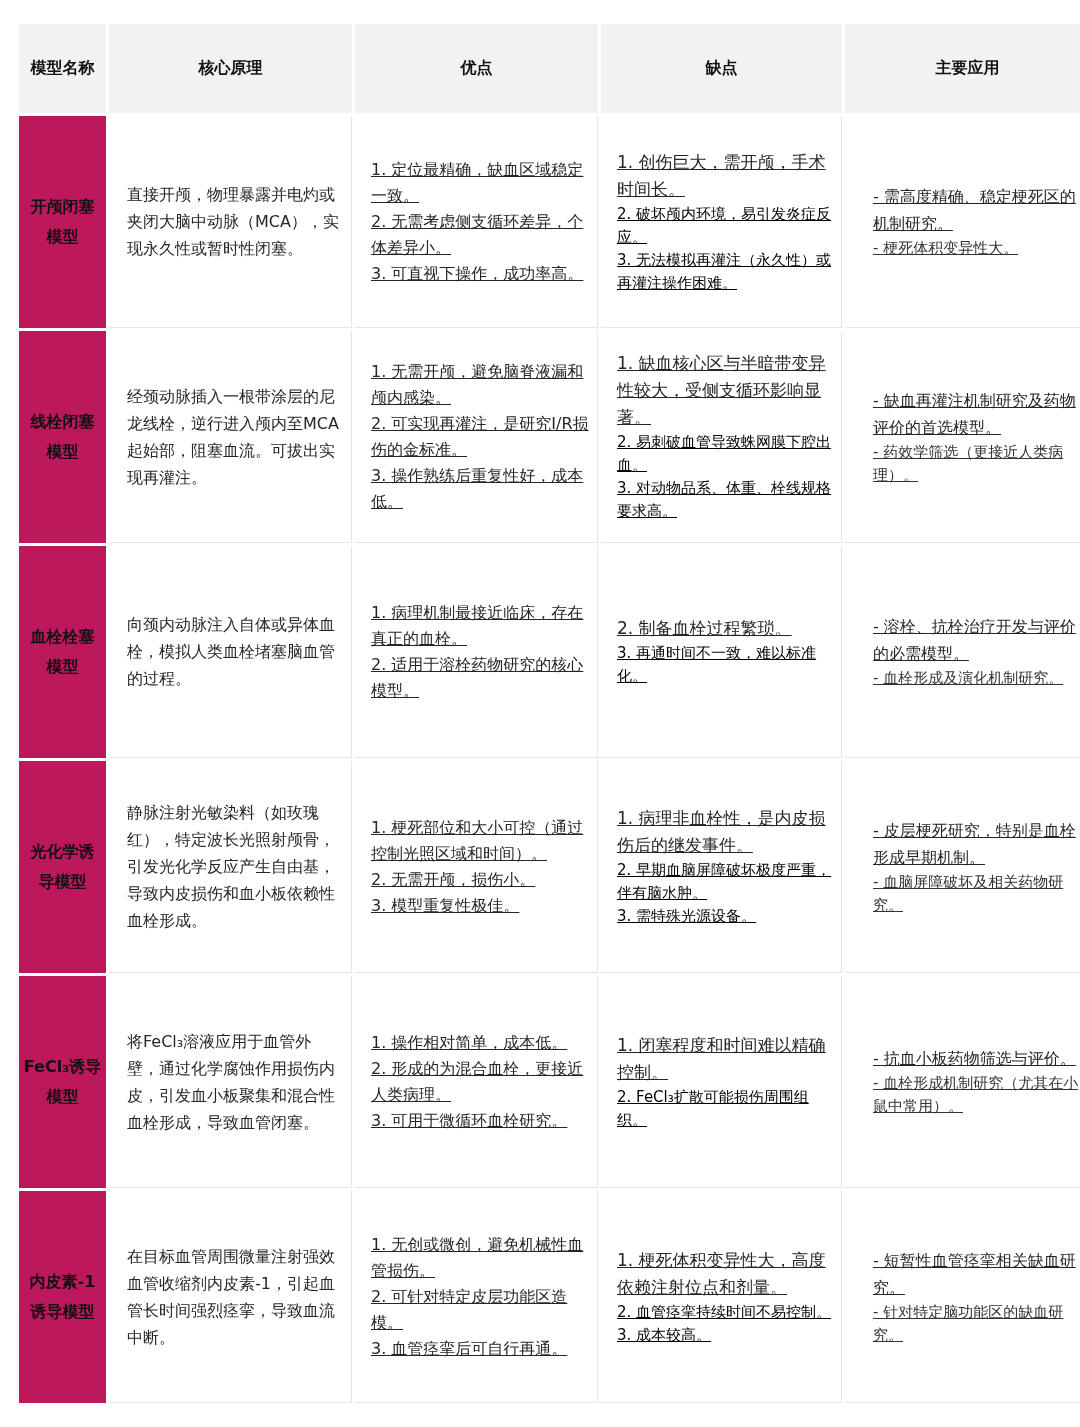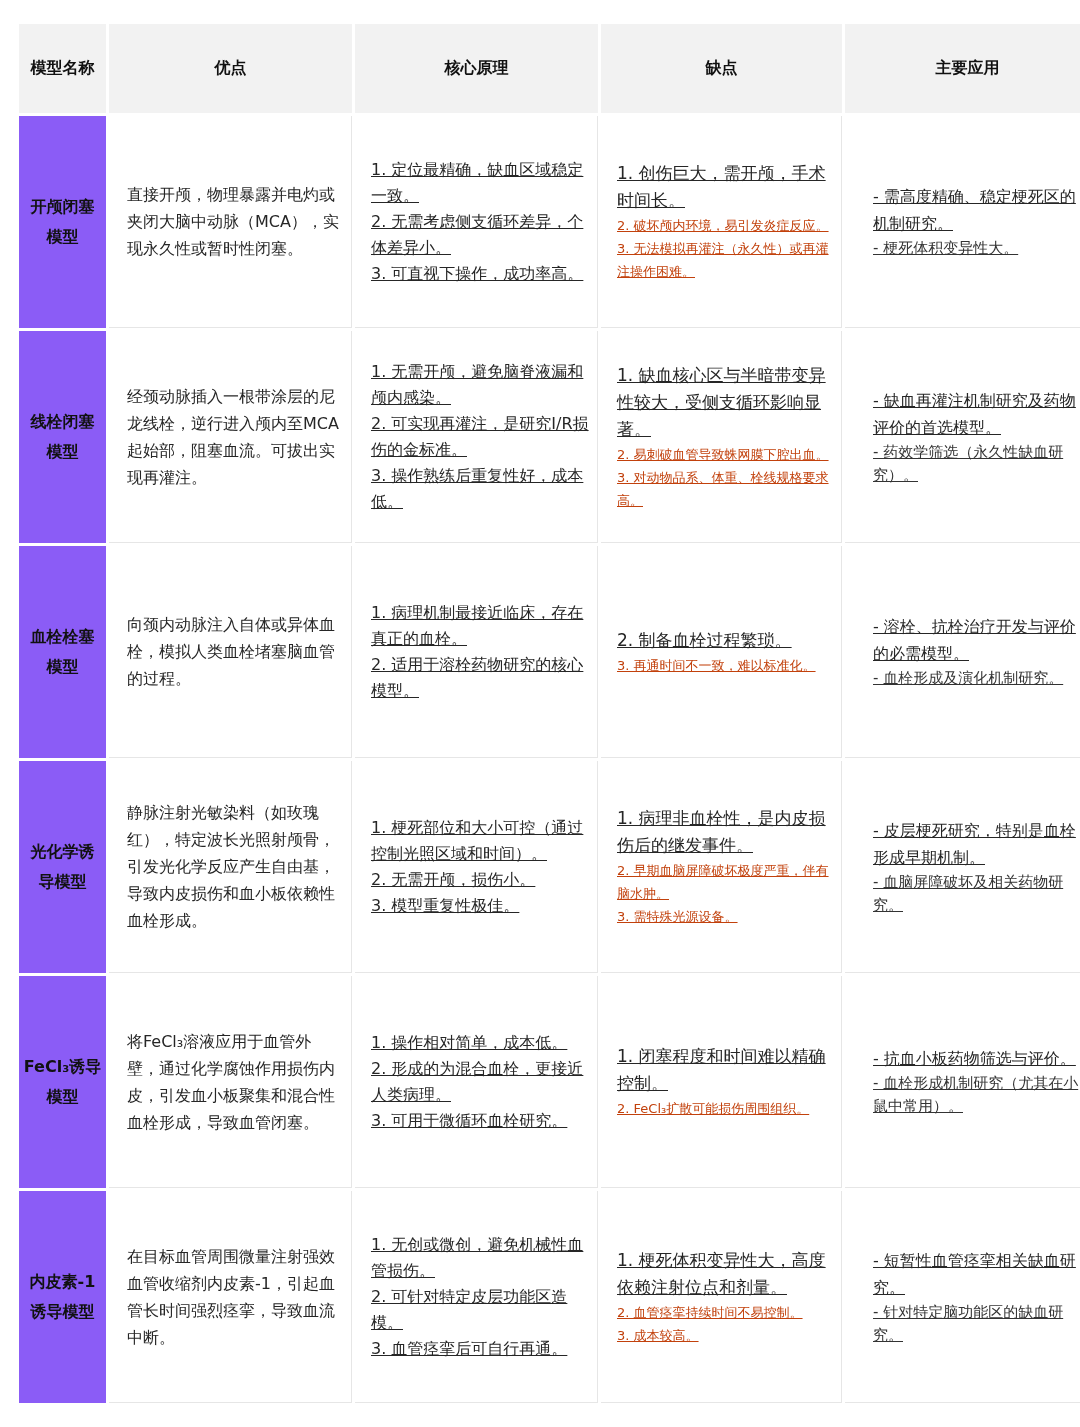--- a/index.html
+++ b/index.html
@@ -39,21 +39,21 @@
       background: #f2f2f2;
       border: none;
       justify-content: center;
       font-weight: bold;
       font-size: 16px;
       color: #111111;
       text-align: center;
       padding: 0 4px;
     }
     .name {
-      background: #8b5cf6;
+      background: #be185d;
       border: none;
       justify-content: center;
       text-align: center;
       font-weight: bold;
       font-size: 16px;
       line-height: 30px;
       color: #111111;
       padding: 0 4px;
     }
     .name span { display: block; }
@@ -73,46 +73,46 @@
       color: #262626;
       padding-left: 16px;
       padding-right: 8px;
     }
     .list .item {
       display: block;
       line-height: 26px;
       text-decoration: underline;
     }
     .list.small .item {
-      font-size: 13px;
+      font-size: 15px;
       line-height: 23px;
-      color: #c2410c;
+      color: #000000;
     }
     .list.small .item:first-child {
       font-size: 17px;
       line-height: 27px;
       color: #262626;
     }
     .app .item:first-child { font-size: 16px; line-height: 27px; color:#262626; }
     .app .item { font-size: 15px; line-height: 23px; color:#333333;margin-left:12px; }
     .last-row { border-bottom: 1px solid #e6e6e6; }
   </style>
 </head>
 <body>
 
 <div class="table">
 
   <div class="cell head">
       <span>模型名称</span>
     </div>
   <div class="cell head">
+      <span>核心原理</span>
+    </div>
+  <div class="cell head">
       <span>优点</span>
-    </div>
-  <div class="cell head">
-      <span>核心原理</span>
     </div>
   <div class="cell head">
       <span>缺点</span>
     </div>
   <div class="cell head">
       <span>主要应用</span>
     </div>
 
   <div class="cell name">
       <div>
@@ -152,21 +152,21 @@
     <span class="item">2. 可实现再灌注，是研究I/R损伤的金标准。</span>
     <span class="item">3. 操作熟练后重复性好，成本低。</span>
   </div>
   <div class="cell list small">
     <span class="item">1. 缺血核心区与半暗带变异性较大，受侧支循环影响显著。</span>
     <span class="item">2. 易刺破血管导致蛛网膜下腔出血。</span>
     <span class="item">3. 对动物品系、体重、栓线规格要求高。</span>
   </div>
   <div class="cell list app">
     <span class="item">- 缺血再灌注机制研究及药物评价的首选模型。</span>
-    <span class="item">- 药效学筛选（永久性缺血研究）。</span>
+    <span class="item">- 药效学筛选（更接近人类病理）。</span>
   </div>
 
   <div class="cell name">
       <div>
     <span>血栓栓塞</span>
     <span>模型</span>
   </div>
     </div>
   <div class="cell principle">
       <span>向颈内动脉注入自体或异体血栓，模拟人类血栓堵塞脑血管的过程。</span>

